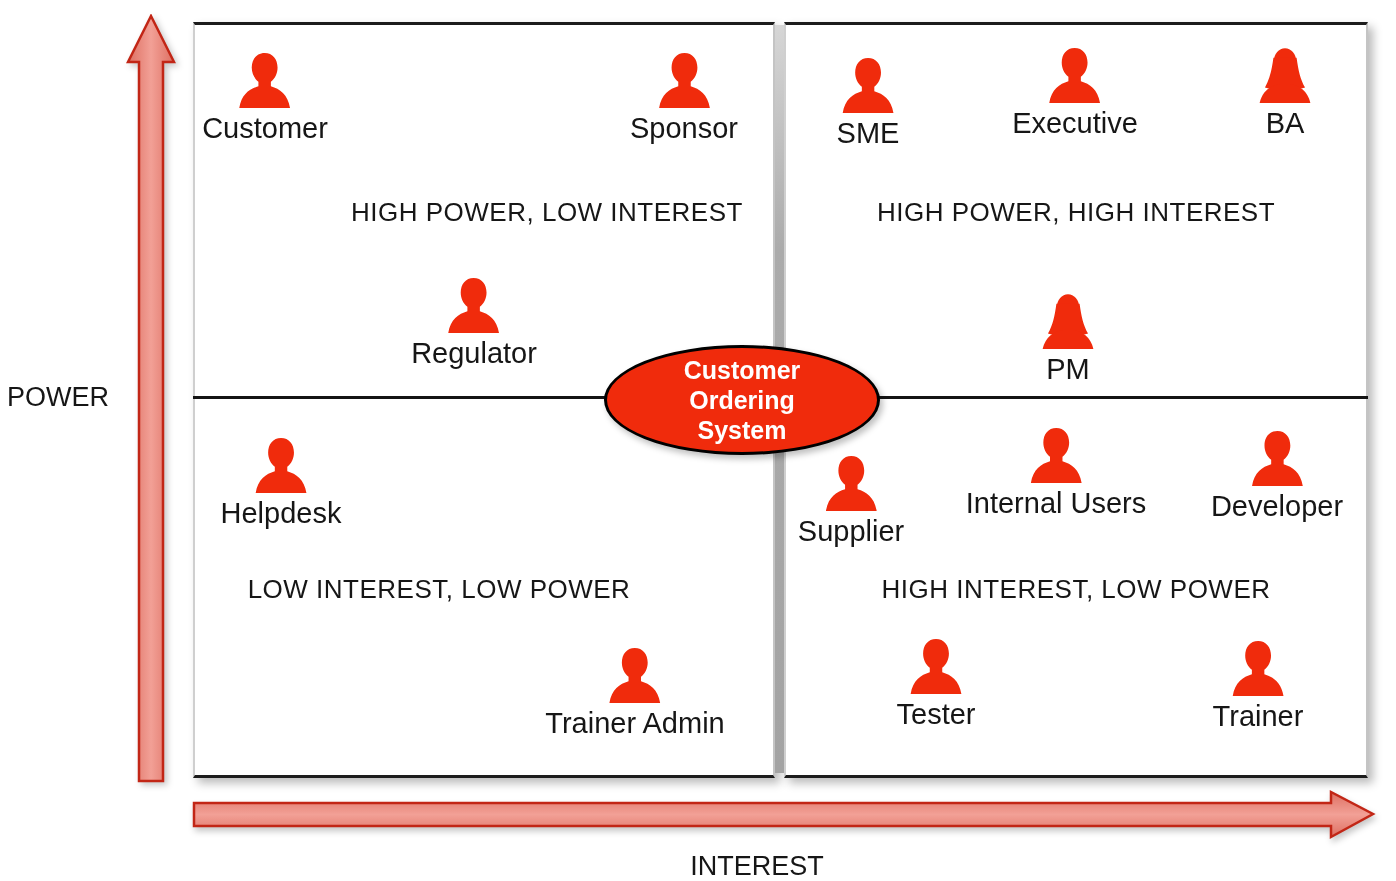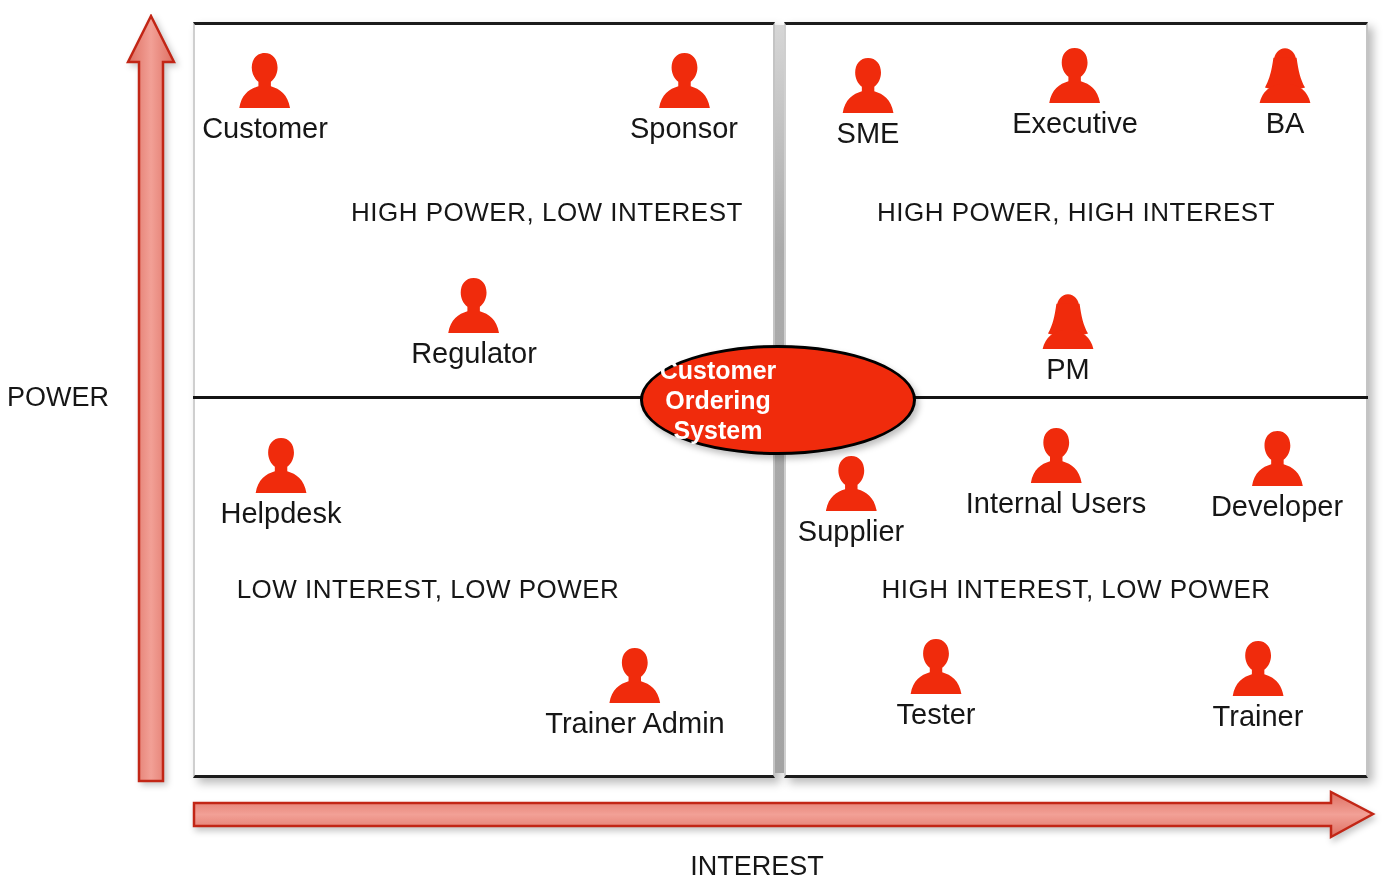--- a/index.html
+++ b/index.html
@@ -26,27 +26,27 @@
     position:absolute;left:193px;top:396px;width:1175px;height:3px;
     background:#141414;z-index:4;
   }
   
   .quad-label{
     position:absolute;font-size:26px;letter-spacing:0.5px;color:#161616;
     text-align:center;z-index:3;white-space:nowrap;
   }
   .quad-label.tl{left:193px;width:652px;top:197px;padding-left:28px;}
   .quad-label.tr{left:784px;width:584px;top:197px;}
-  .quad-label.bl{left:192px;width:472px;top:574px;}
+  .quad-label.bl{left:203px;width:472px;top:574px;}
   .quad-label.br{left:784px;width:584px;top:574px;}
   
   .center-ellipse{
-    position:absolute;left:640px;top:345px;width:270px;height:104px;
+    position:absolute;left:604px;top:345px;width:270px;height:104px;
     background:#f02b0c;border:3px solid #000000;border-radius:50%;
-    display:flex;align-items:center;justify-content:flex-start;z-index:6;
+    display:flex;align-items:center;justify-content:center;z-index:6;
     box-shadow:3px 4px 6px rgba(0,0,0,0.25);
   }
   .center-ellipse .txt{
     width:150px;text-align:center;color:#ffffff;font-weight:bold;
     font-size:25px;line-height:1.2;
   }
   
   .stakeholder{
     position:absolute;display:flex;flex-direction:column;align-items:center;
     transform:translateX(-50%);z-index:5;

